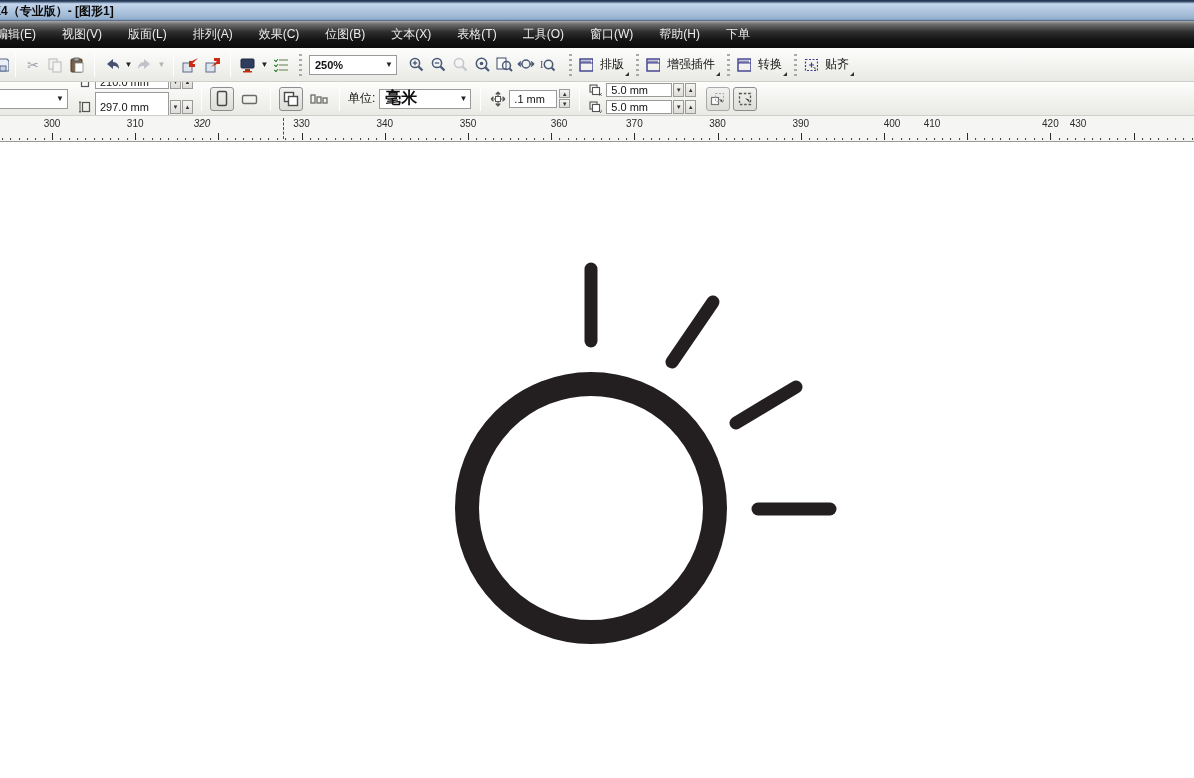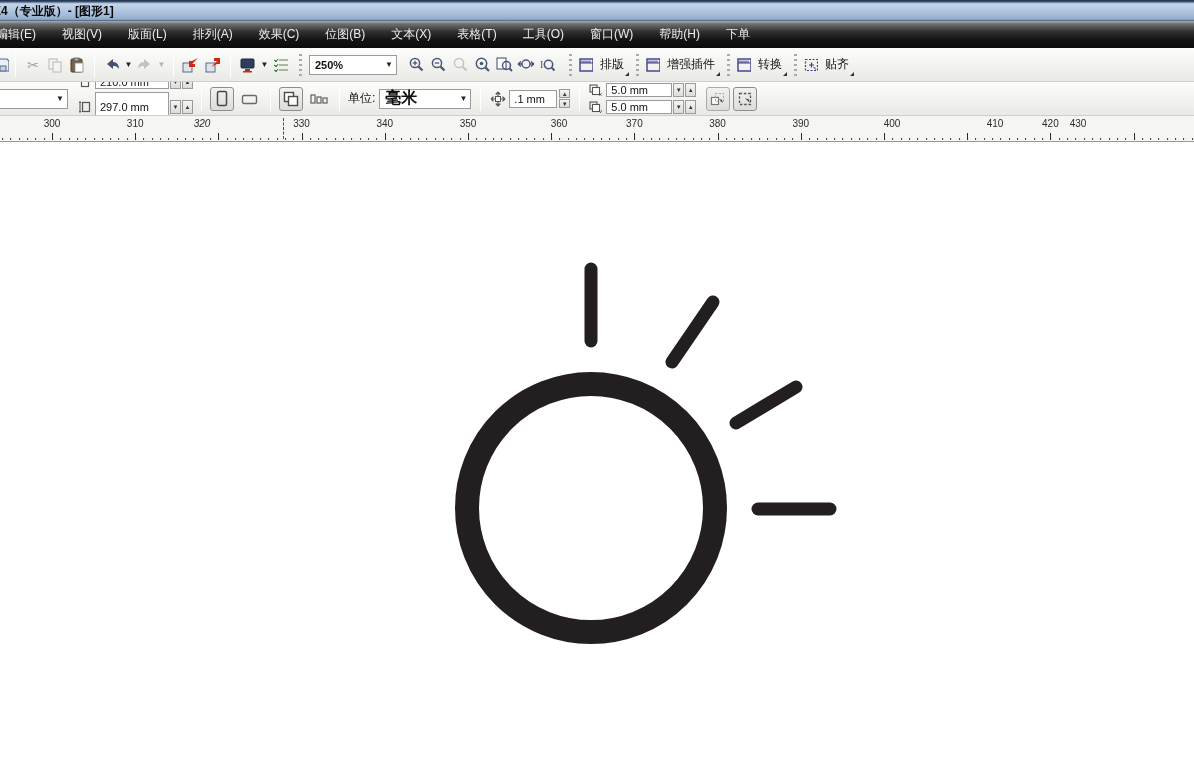--- a/index.html
+++ b/index.html
@@ -388,21 +388,21 @@
     <span class="num" style="left: 559px;">360</span>
     <div class="major" style="left: 551.2px;"></div>
     <span class="num" style="left: 634.4px;">370</span>
     <div class="major" style="left: 634.4px;"></div>
     <span class="num" style="left: 717.6px;">380</span>
     <div class="major" style="left: 717.6px;"></div>
     <span class="num" style="left: 800.8px; text-align: right;">390</span>
     <div class="major" style="left: 800.8px;"></div>
     <span class="num" style="left: 884px; margin-left: 8px;">400</span>
     <div class="major" style="left: 884px;"></div>
-    <span class="num" style="left: 995px; text-align: center;">410</span>
+    <span class="num" style="left: 932px; text-align: center;">410</span>
     <div class="major" style="left: 967.2px;"></div>
     <span class="num" style="left: 1050.4px;">420</span>
     <div class="major" style="left: 1050.4px;"></div>
     <span class="num" style="left: 1078px;">430</span>
     <div class="major" style="left: 1133.6px;"></div>
   </div>
 
 <div class="canvas">
   <svg width="1194" height="669">
     <circle cx="591" cy="366" r="124" fill="none" class="ln" stroke="#231f20" stroke-width="24"></circle>

